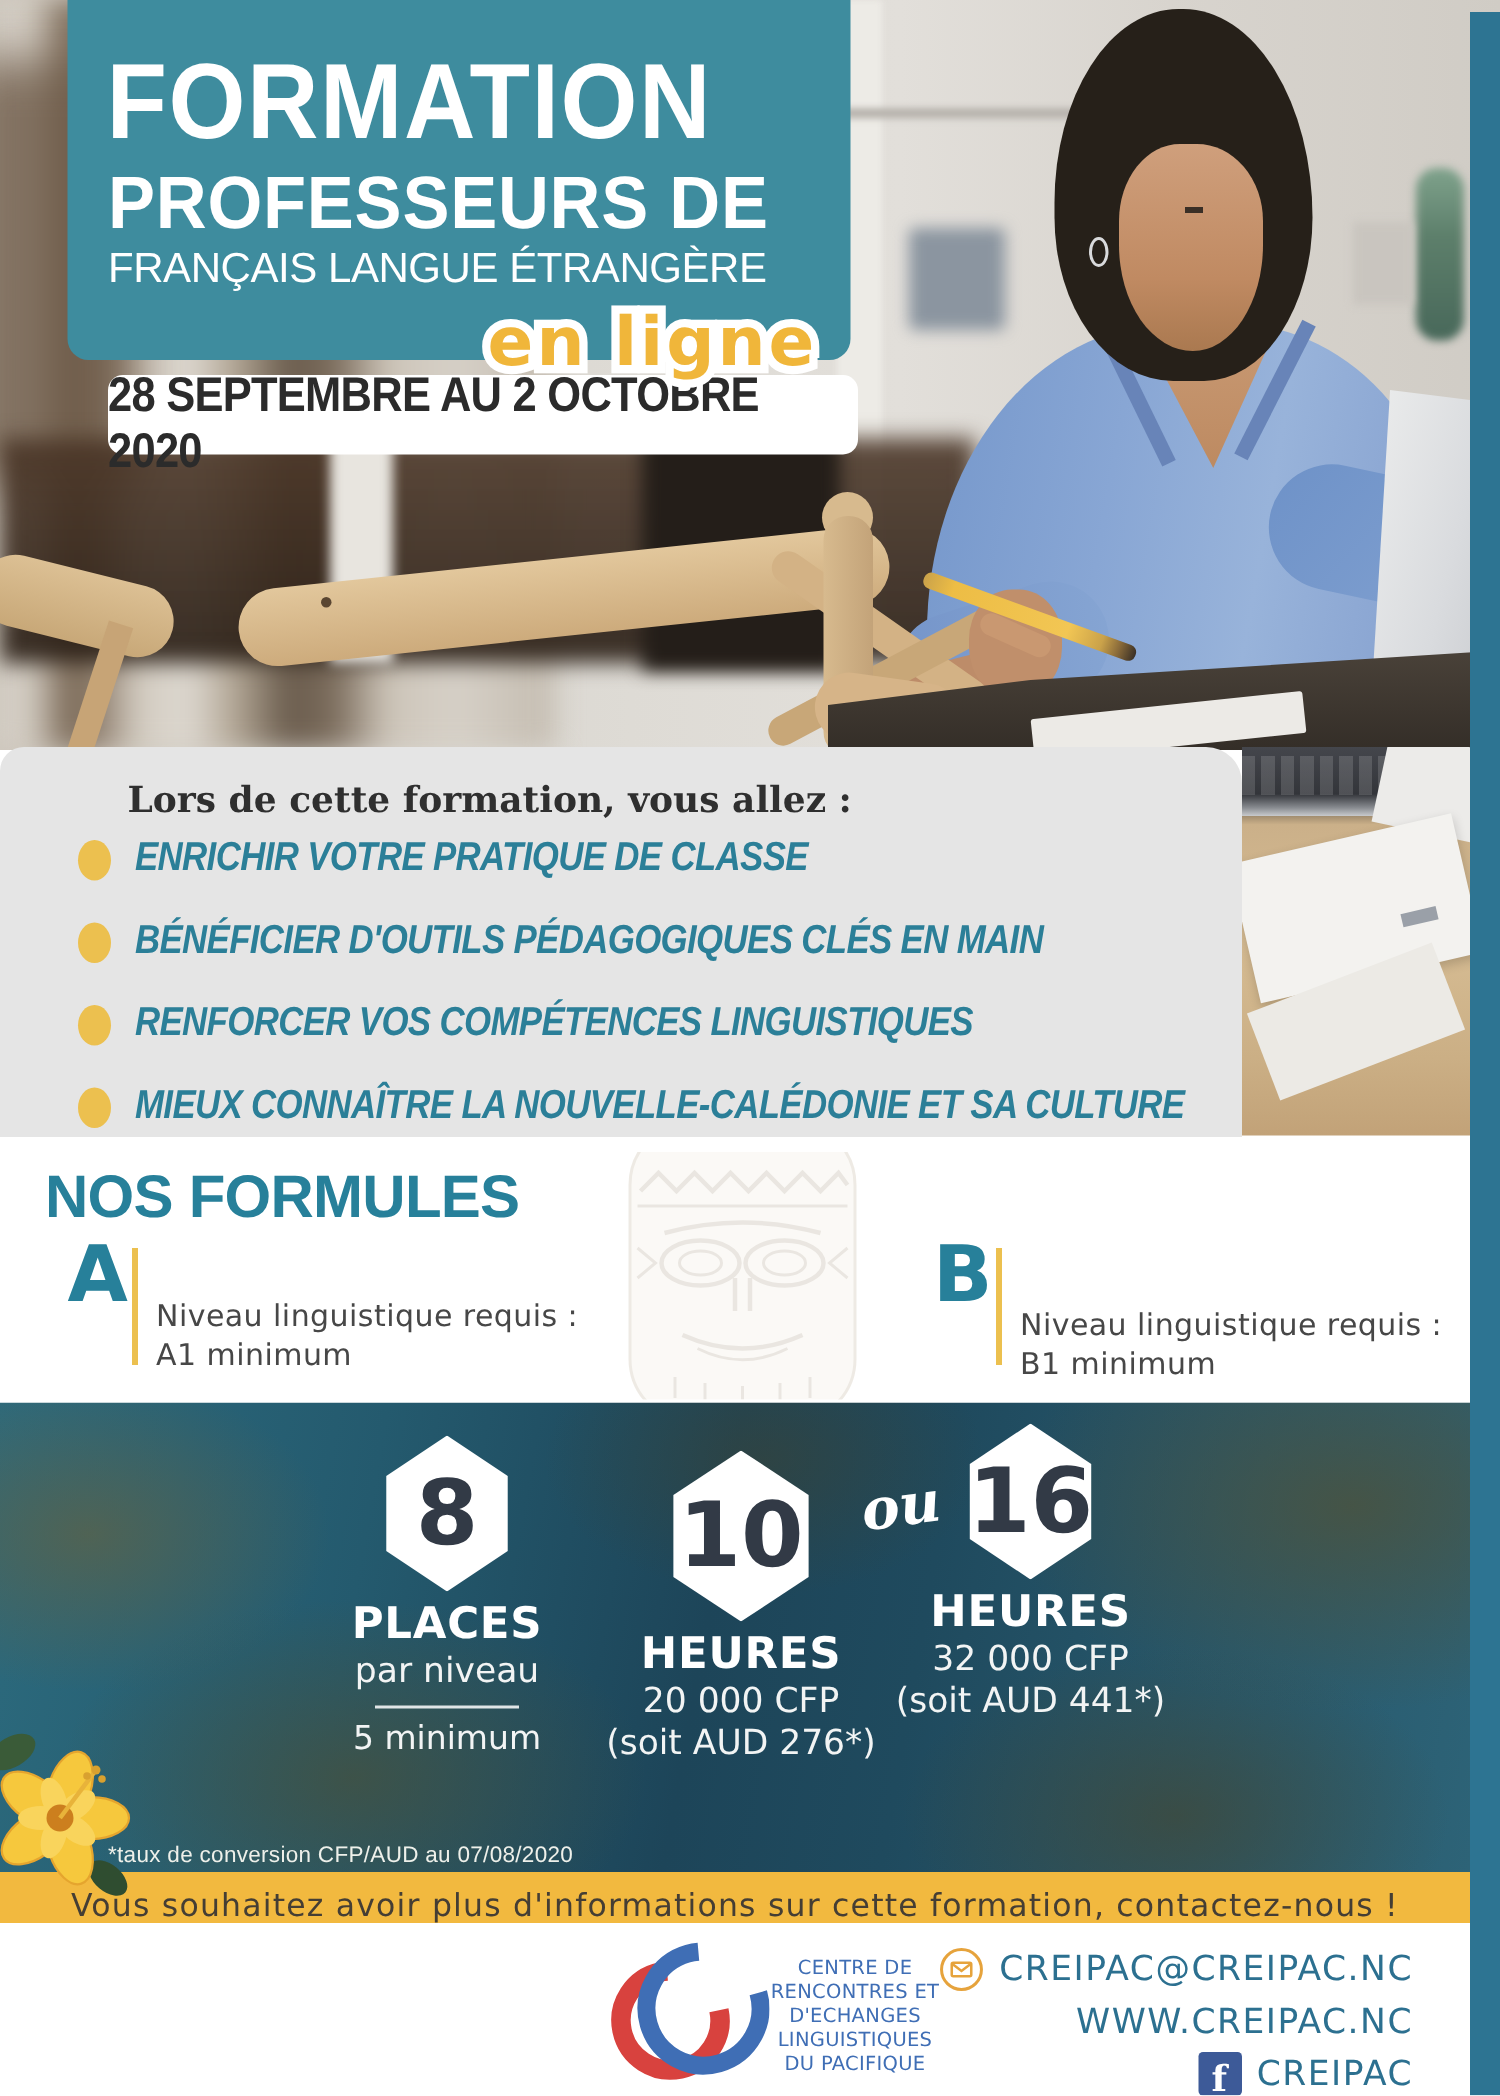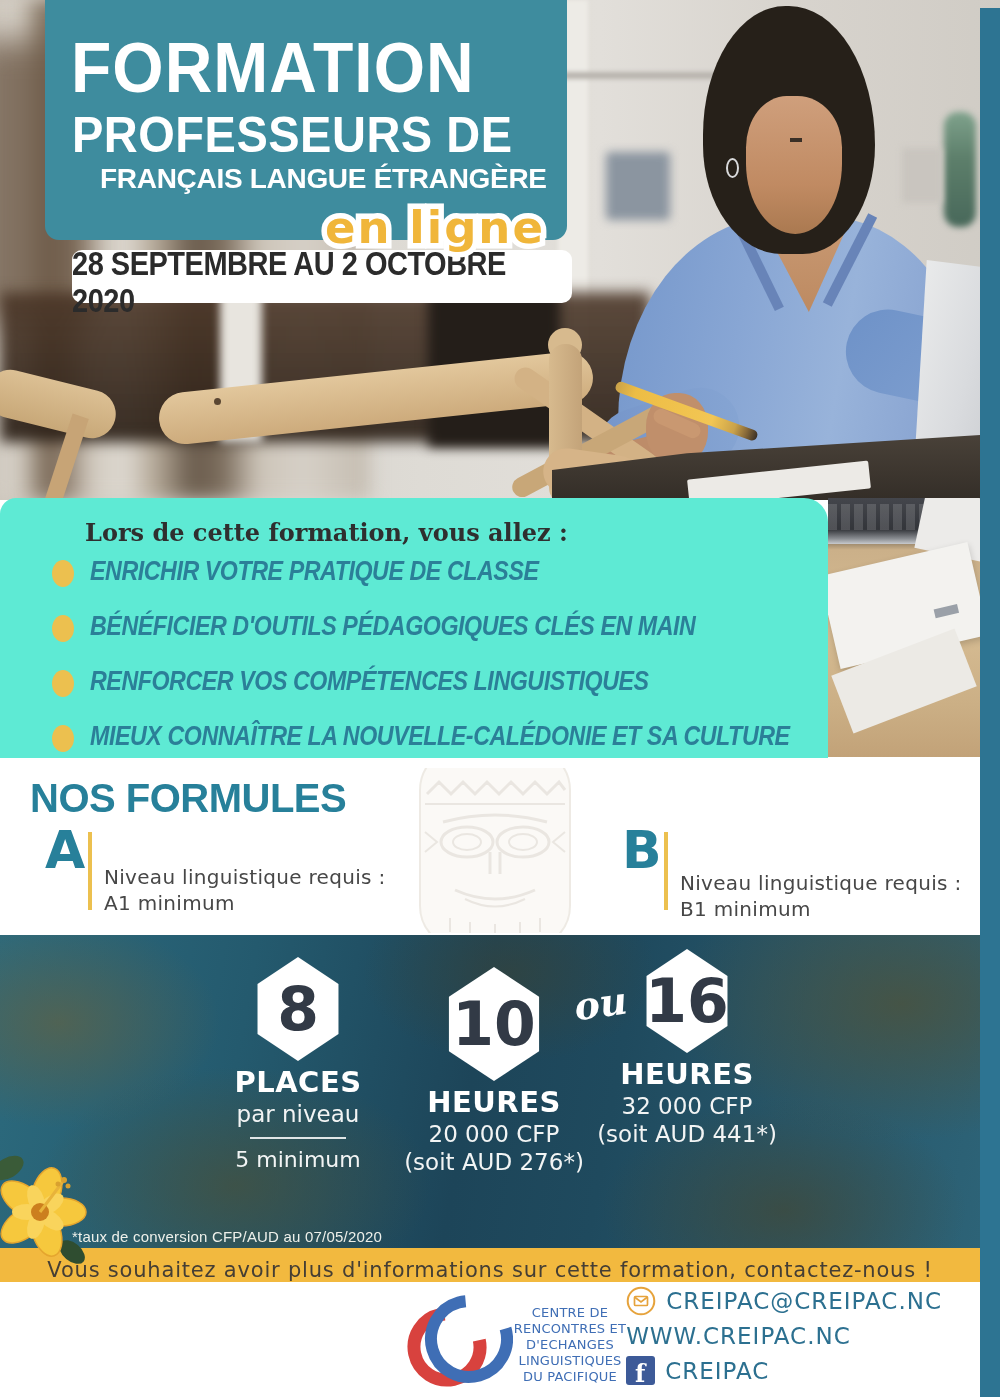--- a/index.html
+++ b/index.html
@@ -69,30 +69,30 @@
     clip-path:polygon(16% 0,100% 4%,100% 100%,0 100%);}
   .table{position:absolute;left:552px;top:426px;width:450px;height:76px;z-index:5;
     background:linear-gradient(180deg,#4c443b,#332d27);clip-path:polygon(0 58%,30% 36%,100% 10%,100% 100%,0 100%);}
   .paper-hero{position:absolute;left:688px;top:470px;width:182px;height:28px;background:#eceae6;border-radius:2px;transform:rotate(-6deg);z-index:6;}
 
   
   .teal-box{position:absolute;left:45px;top:0;width:522px;height:240px;z-index:10;
     background:var(--c-teal,#3e8c9e);border-radius:0 0 14px 14px;color:#fff;padding:0;}
   .t1{position:absolute;left:26px;top:26px;font-size:66px;font-weight:bold;letter-spacing:1px;transform:scaleY(1.08);transform-origin:top left;}
   .t2{position:absolute;left:27px;top:106px;font-size:47px;font-weight:bold;letter-spacing:.5px;transform:scaleY(1.05);transform-origin:top left;}
-  .t3{position:absolute;left:27px;top:163px;font-size:28px;font-weight:bold;letter-spacing:-.3px;margin-left:28px;}
+  .t3{position:absolute;left:27px;top:163px;font-size:28px;font-weight:normal;letter-spacing:-.3px;}
   .badge-svg{position:absolute;left:290px;top:196px;z-index:11;}
   .badge-svg text{font-family:"DejaVu Sans",sans-serif;font-weight:bold;font-size:45px;letter-spacing:2px;
     fill:var(--c-badge-yellow,#f0b63a);stroke:#ffffff;stroke-width:11px;paint-order:stroke fill;}
   .date-box{position:absolute;left:72px;top:250px;width:500px;height:53px;background:#ffffff;border-radius:10px;z-index:10;
     display:flex;align-items:flex-start;justify-content:center;}
   .date-box span{font-size:29px;font-weight:bold;letter-spacing:-.5px;color:#2b2b2b;transform:scaleY(1.12);}
 
   
-  .panel-upper{position:absolute;left:0;top:498px;width:828px;height:262px;background:#5eead4;border-radius:16px 24px 0 0;z-index:8;}
+  .panel-upper{position:absolute;left:0;top:498px;width:828px;height:262px;background:#e5e5e5;border-radius:16px 24px 0 0;z-index:8;}
   .lead{position:absolute;left:85px;top:20px;font-family:"DejaVu Serif",serif;font-weight:bold;font-size:24px;color:#2f2f2f;margin:0;}
   .bullets{list-style:none;margin:0;padding:0;position:absolute;left:52px;top:58px;width:760px;}
   .bullets li{display:flex;align-items:flex-start;margin-bottom:17px;height:38px;}
   .dot{flex:0 0 auto;width:22px;height:27px;border-radius:50%;background:var(--c-bullet-yellow,#ecc04f);margin:4px 16px 0 0;}
   .b-text{font-size:27px;font-weight:bold;font-style:italic;color:var(--c-script-teal,#2b7f98);
     letter-spacing:-.5px;white-space:nowrap;display:inline-block;transform:scaleX(.86);transform-origin:left center;}
 
   
   .side-photo{position:absolute;left:828px;top:498px;width:152px;height:259px;overflow:hidden;z-index:7;
     background:linear-gradient(180deg,#585047 0%,#494239 13%,#cbb089 20%,#d6bc93 50%,#cbaf85 80%,#c2a278 100%);}
@@ -144,21 +144,21 @@
   
   .cta-bar{position:absolute;left:0;top:1248px;width:980px;height:34px;background:var(--c-accent-yellow,#f2b93f);z-index:11;
     display:flex;align-items:flex-end;justify-content:center;}
   .cta-bar span{font-family:"DejaVu Sans",sans-serif;font-size:21px;color:#453e34;letter-spacing:.8px;}
 
   
   .footer{position:absolute;left:0;top:1282px;width:1000px;height:115px;background:#ffffff;}
   .logo-svg{position:absolute;left:405px;top:9px;}
   .org{position:absolute;left:500px;top:23px;width:140px;text-align:center;font-family:"DejaVu Sans",sans-serif;
     font-size:13px;line-height:16px;color:var(--c-logo-blue,#3f6eb5);letter-spacing:.2px;}
-  .contact{position:absolute;right:58px;top:4px;display:flex;flex-direction:column;align-items:flex-start;gap:7px;}
+  .contact{position:absolute;right:58px;top:16px;display:flex;flex-direction:column;align-items:flex-end;gap:7px;}
   .c-row{display:flex;align-items:center;gap:10px;font-family:"DejaVu Sans",sans-serif;font-size:23px;
     letter-spacing:1px;color:var(--c-footer-teal,#2c7090);}
   .fb{width:29px;height:29px;border-radius:3px;background:var(--c-facebook-blue,#3d5a98);display:flex;align-items:center;justify-content:center;}
   .fb span{color:#fff;font-weight:bold;font-size:24px;line-height:1;margin-top:6px;font-family:"DejaVu Serif",serif;}
 
   
   .edge-strip{position:absolute;right:0;top:8px;width:20px;height:1389px;background:var(--c-teal-dark,#2d7492);z-index:50;}
 </style>
 </head>
 <body>
@@ -308,21 +308,21 @@
     </div>
     <div class="ou">ou</div>
     <div class="price-col col3">
       <div class="hex">
           <span class="num">16</span>
         </div>
       <div class="lbl">HEURES</div>
       <div class="sub">32 000 CFP</div>
       <div class="sub">(soit AUD 441*)</div>
     </div>
-    <div class="footnote">*taux de conversion CFP/AUD au 07/05/2020</div>
+    <div class="footnote">*taux de conversion CFP/AUD au 07/08/2020</div>
   </section>
 
   <svg class="flower" width="100" height="118" viewBox="0 0 100 118">
     <ellipse cx="16" cy="18" rx="17" ry="10" fill="#3a5b38" transform="rotate(-30 16 18)"></ellipse>
     <ellipse cx="80" cy="102" rx="15" ry="9" fill="#2f4d30" transform="rotate(40 80 102)"></ellipse>
     <g transform="translate(48,62)" fill="#f6c83d" stroke="#e5a52e" stroke-width="1.5">
       <ellipse transform="rotate(0) translate(21,0)" rx="25" ry="14"></ellipse>
       <ellipse transform="rotate(72) translate(21,0)" rx="25" ry="14"></ellipse>
       <ellipse transform="rotate(144) translate(21,0)" rx="25" ry="14"></ellipse>
       <ellipse transform="rotate(216) translate(21,0)" rx="25" ry="14"></ellipse>

